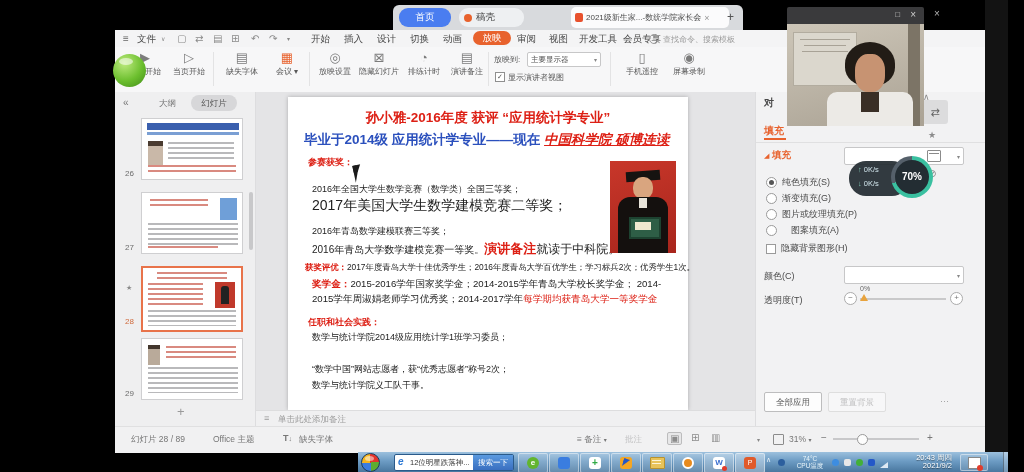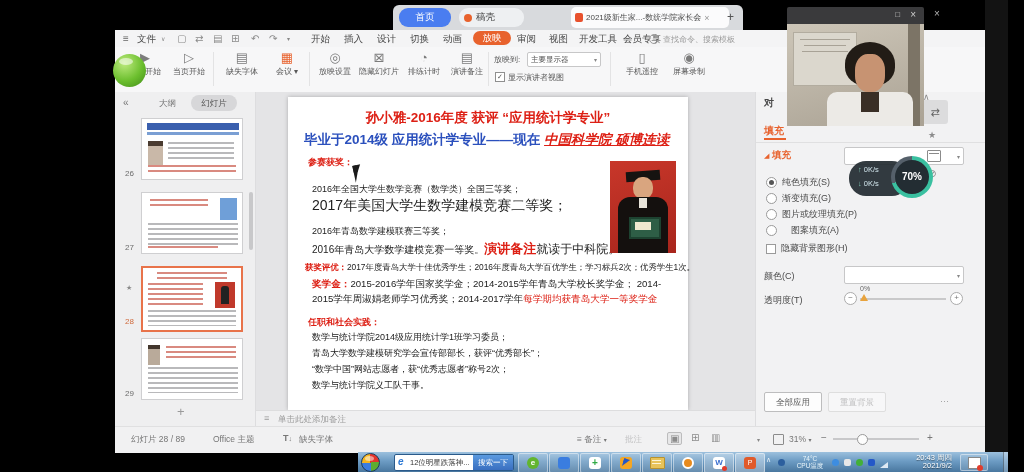--- a/index.html
+++ b/index.html
@@ -196,21 +196,20 @@
           <span>2016年青岛大学数学建模竞赛一等奖。</span><span class="slide-red" style="font-size:13px;font-weight:bold;">演讲备注</span><span style="font-size:12px;">就读于中科院。</span>
         </div>
         <div class="a nw" style="left:17px;top:165px;font-size:8.4px;color:#222;">
           <span class="slide-red" style="font-weight:bold;">获奖评优：</span><span>2017年度青岛大学十佳优秀学生；2016年度青岛大学百优学生；学习标兵2次；优秀学生1次。</span>
         </div>
         <div class="a" style="left:24px;top:180px;width:364px;font-size:9.6px;line-height:14.5px;color:#222;">
           <span class="slide-red" style="font-weight:bold;">奖学金：</span><span>2015-2016学年国家奖学金；2014-2015学年青岛大学校长奖学金； 2014-2015学年周淑娟老师学习优秀奖；2014-2017学年</span><span class="slide-red">每学期均获青岛大学一等奖学金</span>
         </div>
         <div class="a nw slide-red" style="left:20px;top:219px;font-size:9px;font-weight:bold;">任职和社会实践：</div>
         <div class="a nw" style="left:24px;top:234px;font-size:9px;color:#222;">数学与统计学院2014级应用统计学1班学习委员；</div>
-        <div class="a nw" style="left:24px;top:250px;font-size:9px;color:#222;">青岛大学数学建模研究学会宣传部部长，获评“优秀部长”；</div>
         <div class="a nw" style="left:24px;top:266px;font-size:9px;color:#222;">“数学中国”网站志愿者，获“优秀志愿者”称号2次；</div>
         <div class="a nw" style="left:24px;top:282px;font-size:9px;color:#222;">数学与统计学院义工队干事。</div>
 
         <div class="a" style="left:322px;top:64px;width:66px;height:92px;background:linear-gradient(160deg,#c8372a,#a8251c);overflow:hidden;">
           <div class="a" style="left:16px;top:10px;width:34px;height:10px;background:#161311;transform:rotate(-4deg);"></div>
           <div class="a" style="left:23px;top:16px;width:20px;height:22px;background:#d9a57f;border-radius:45%;"></div>
           <div class="a" style="left:8px;top:36px;width:50px;height:56px;background:#14100e;border-radius:12px 12px 0 0;"></div>
           <div class="a" style="left:29px;top:37px;width:8px;height:10px;background:#e8e4da;"></div>
           <div class="a" style="left:19px;top:56px;width:28px;height:18px;background:#2e5e46;border:2px solid #1d4230;">
             <div class="a" style="left:4px;top:3px;width:16px;height:8px;background:#efe8cf;"></div>

